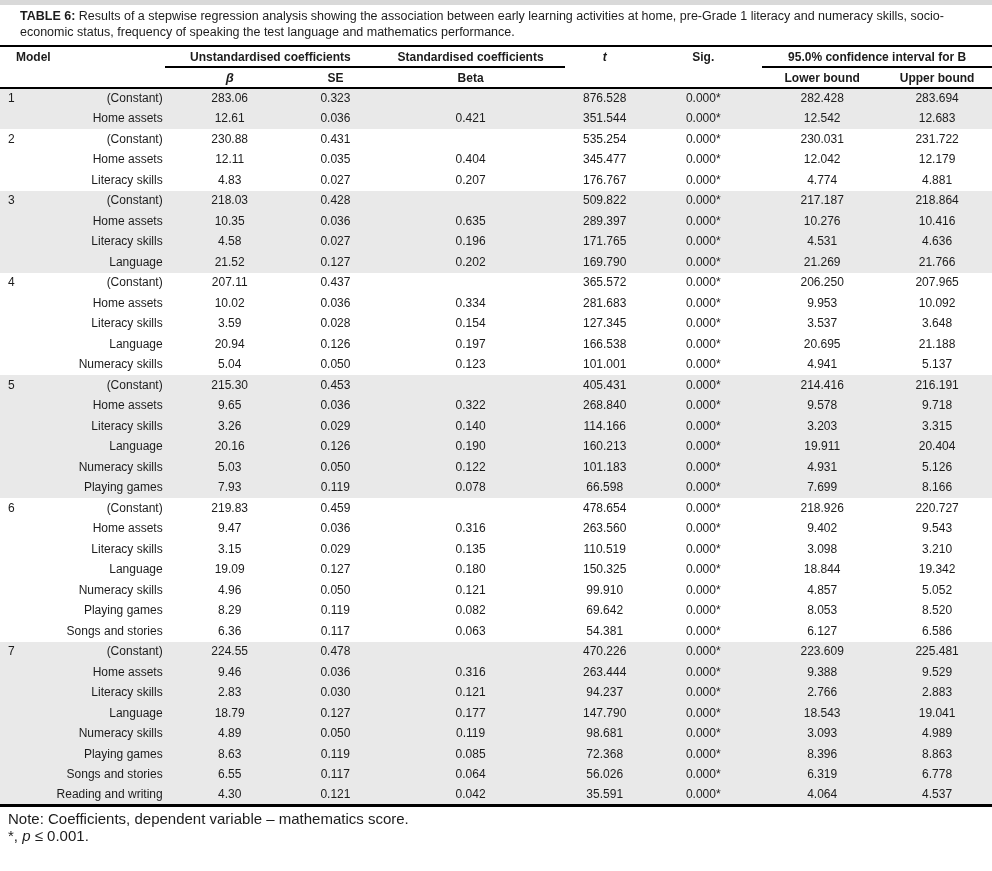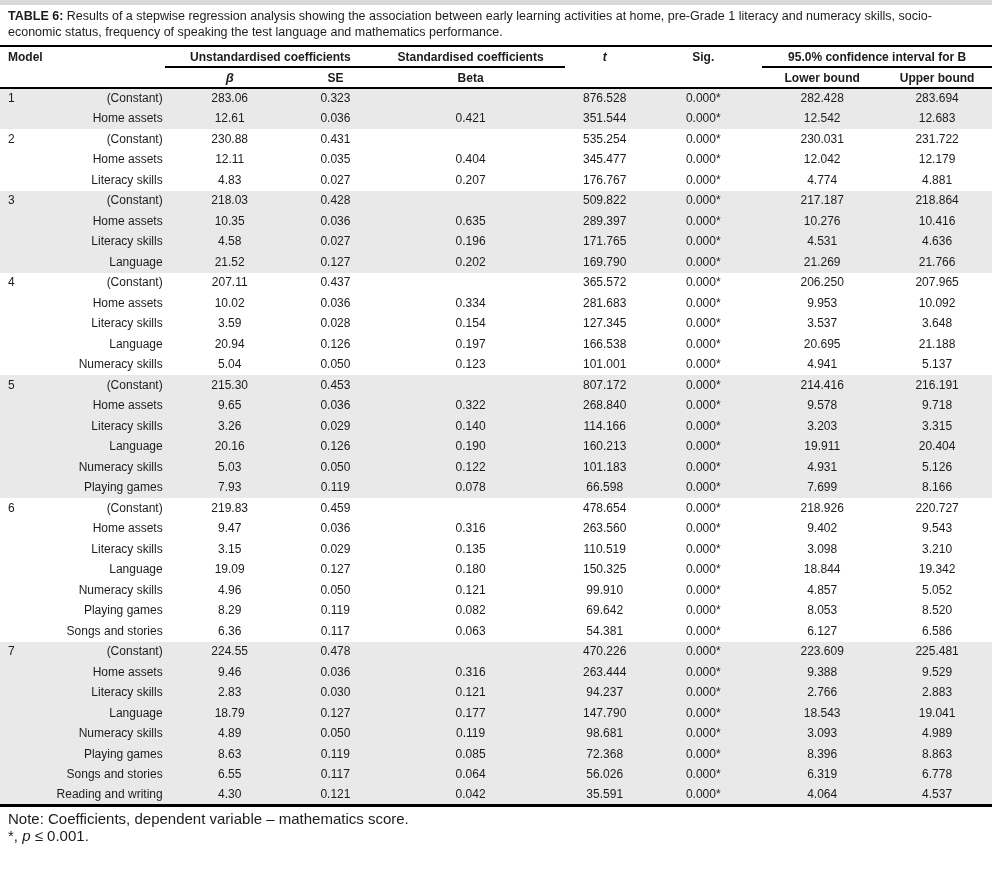--- a/index.html
+++ b/index.html
@@ -7,42 +7,42 @@
   body {
     width: 992px; height: 871px;
     background: #ffffff;
     color: #1c1c1c;
     font-family: "Liberation Sans", sans-serif;
     overflow: hidden;
   }
   .top-strip { height: 5px; background: #d9d9d9; }
   .caption-wrap {
     border-bottom: 2px solid #000;
-    padding: 4px 8px 5px 8px;
+    padding: 4px 8px 5px 20px;
   }
   .caption {
     font-size: 12.5px;
     line-height: 15.5px;
     margin: 0;
   }
   .caption b { font-weight: bold; }
   table {
     width: 100%;
     border-collapse: collapse;
     table-layout: fixed;
   }
   thead th {
     font-size: 12px;
     font-weight: bold;
     vertical-align: top;
     padding: 3px 2px 2px 2px;
     line-height: 14px;
   }
   thead { border-bottom: 2px solid #000; }
-  th.model-h { text-align: left; padding-left: 8px; }
+  th.model-h { text-align: left; padding-left: 16px; }
   th.group-h { border-bottom: 2px solid #000; }
   th.italic { font-style: italic; }
   th.beta-h { font-style: italic; font-size: 13px; }
   tbody td {
     font-size: 12px;
     text-align: center;
     height: 20.5px;
     padding: 1px 2px;
     line-height: 13px;
     vertical-align: middle;
@@ -260,21 +260,21 @@
         <td>0.000*</td>
         <td>4.941</td>
         <td>5.137</td>
       </tr>
       <tr class="shaded">
         <td class="num-col">5</td>
         <td class="label-col">(Constant)</td>
         <td>215.30</td>
         <td>0.453</td>
         <td></td>
-        <td>807.172</td>
+        <td>405.431</td>
         <td>0.000*</td>
         <td>214.416</td>
         <td>216.191</td>
       </tr>
       <tr class="shaded">
         <td class="num-col"></td>
         <td class="label-col">Home assets</td>
         <td>9.65</td>
         <td>0.036</td>
         <td>0.322</td>

